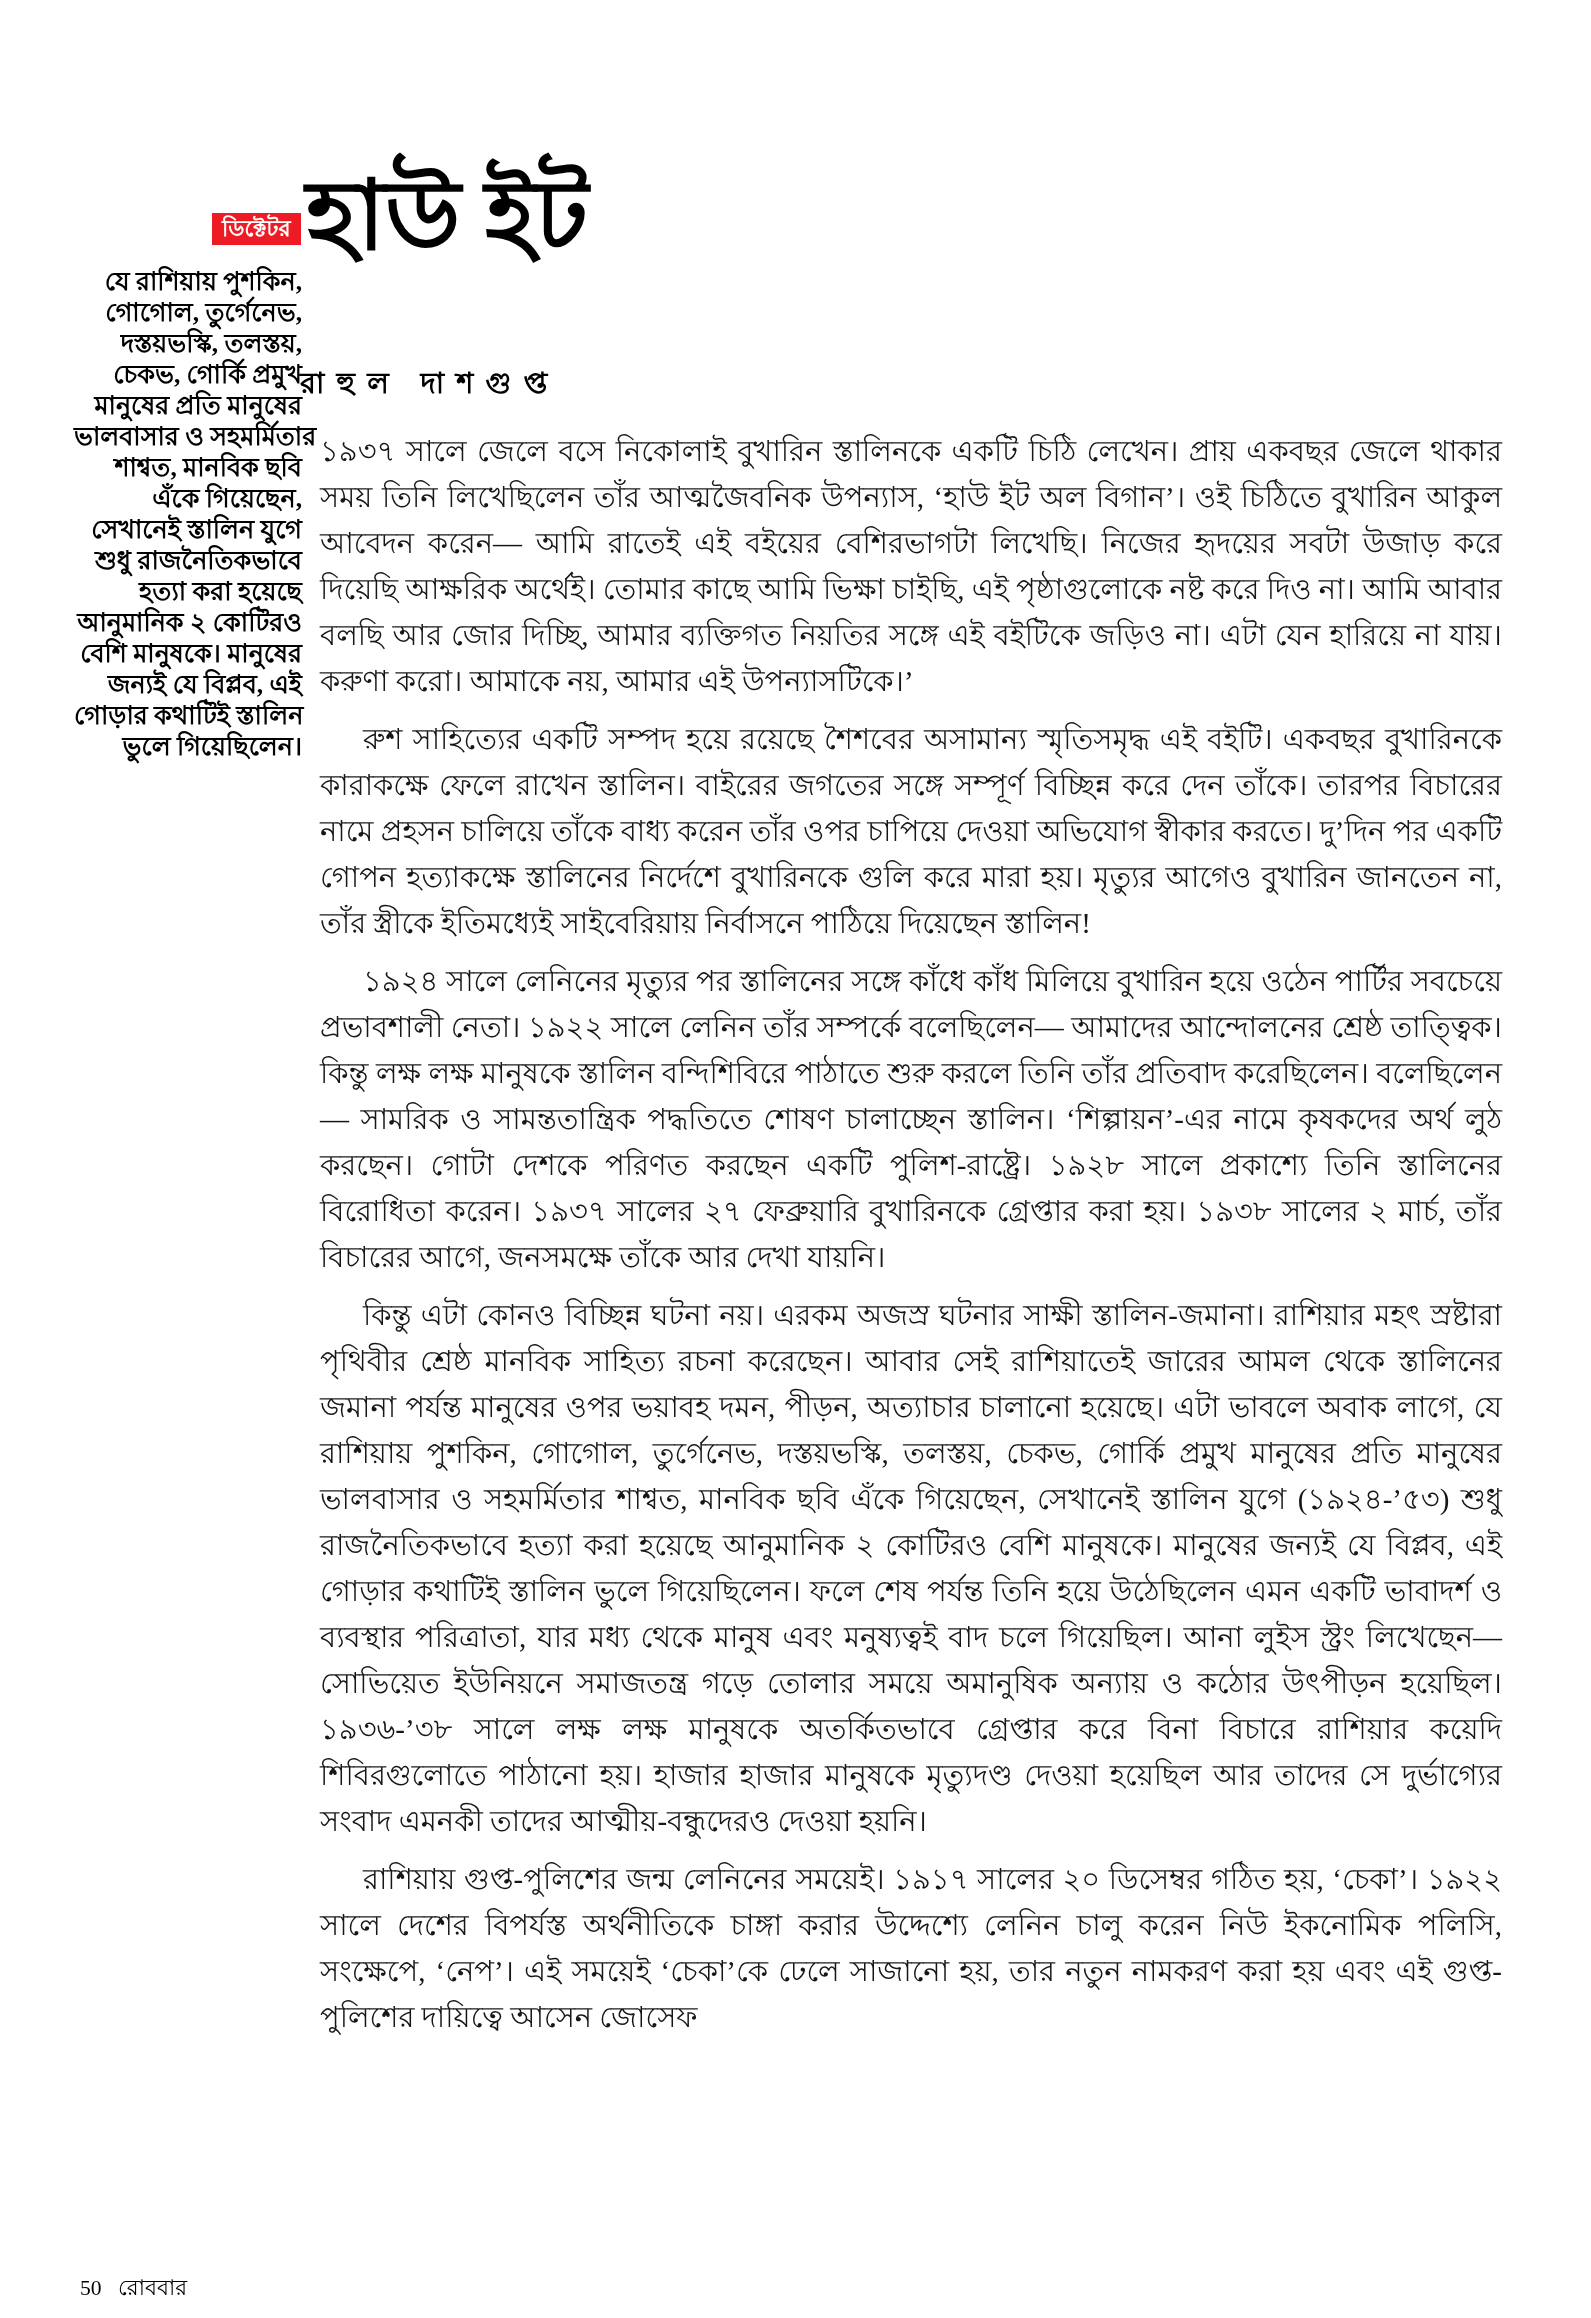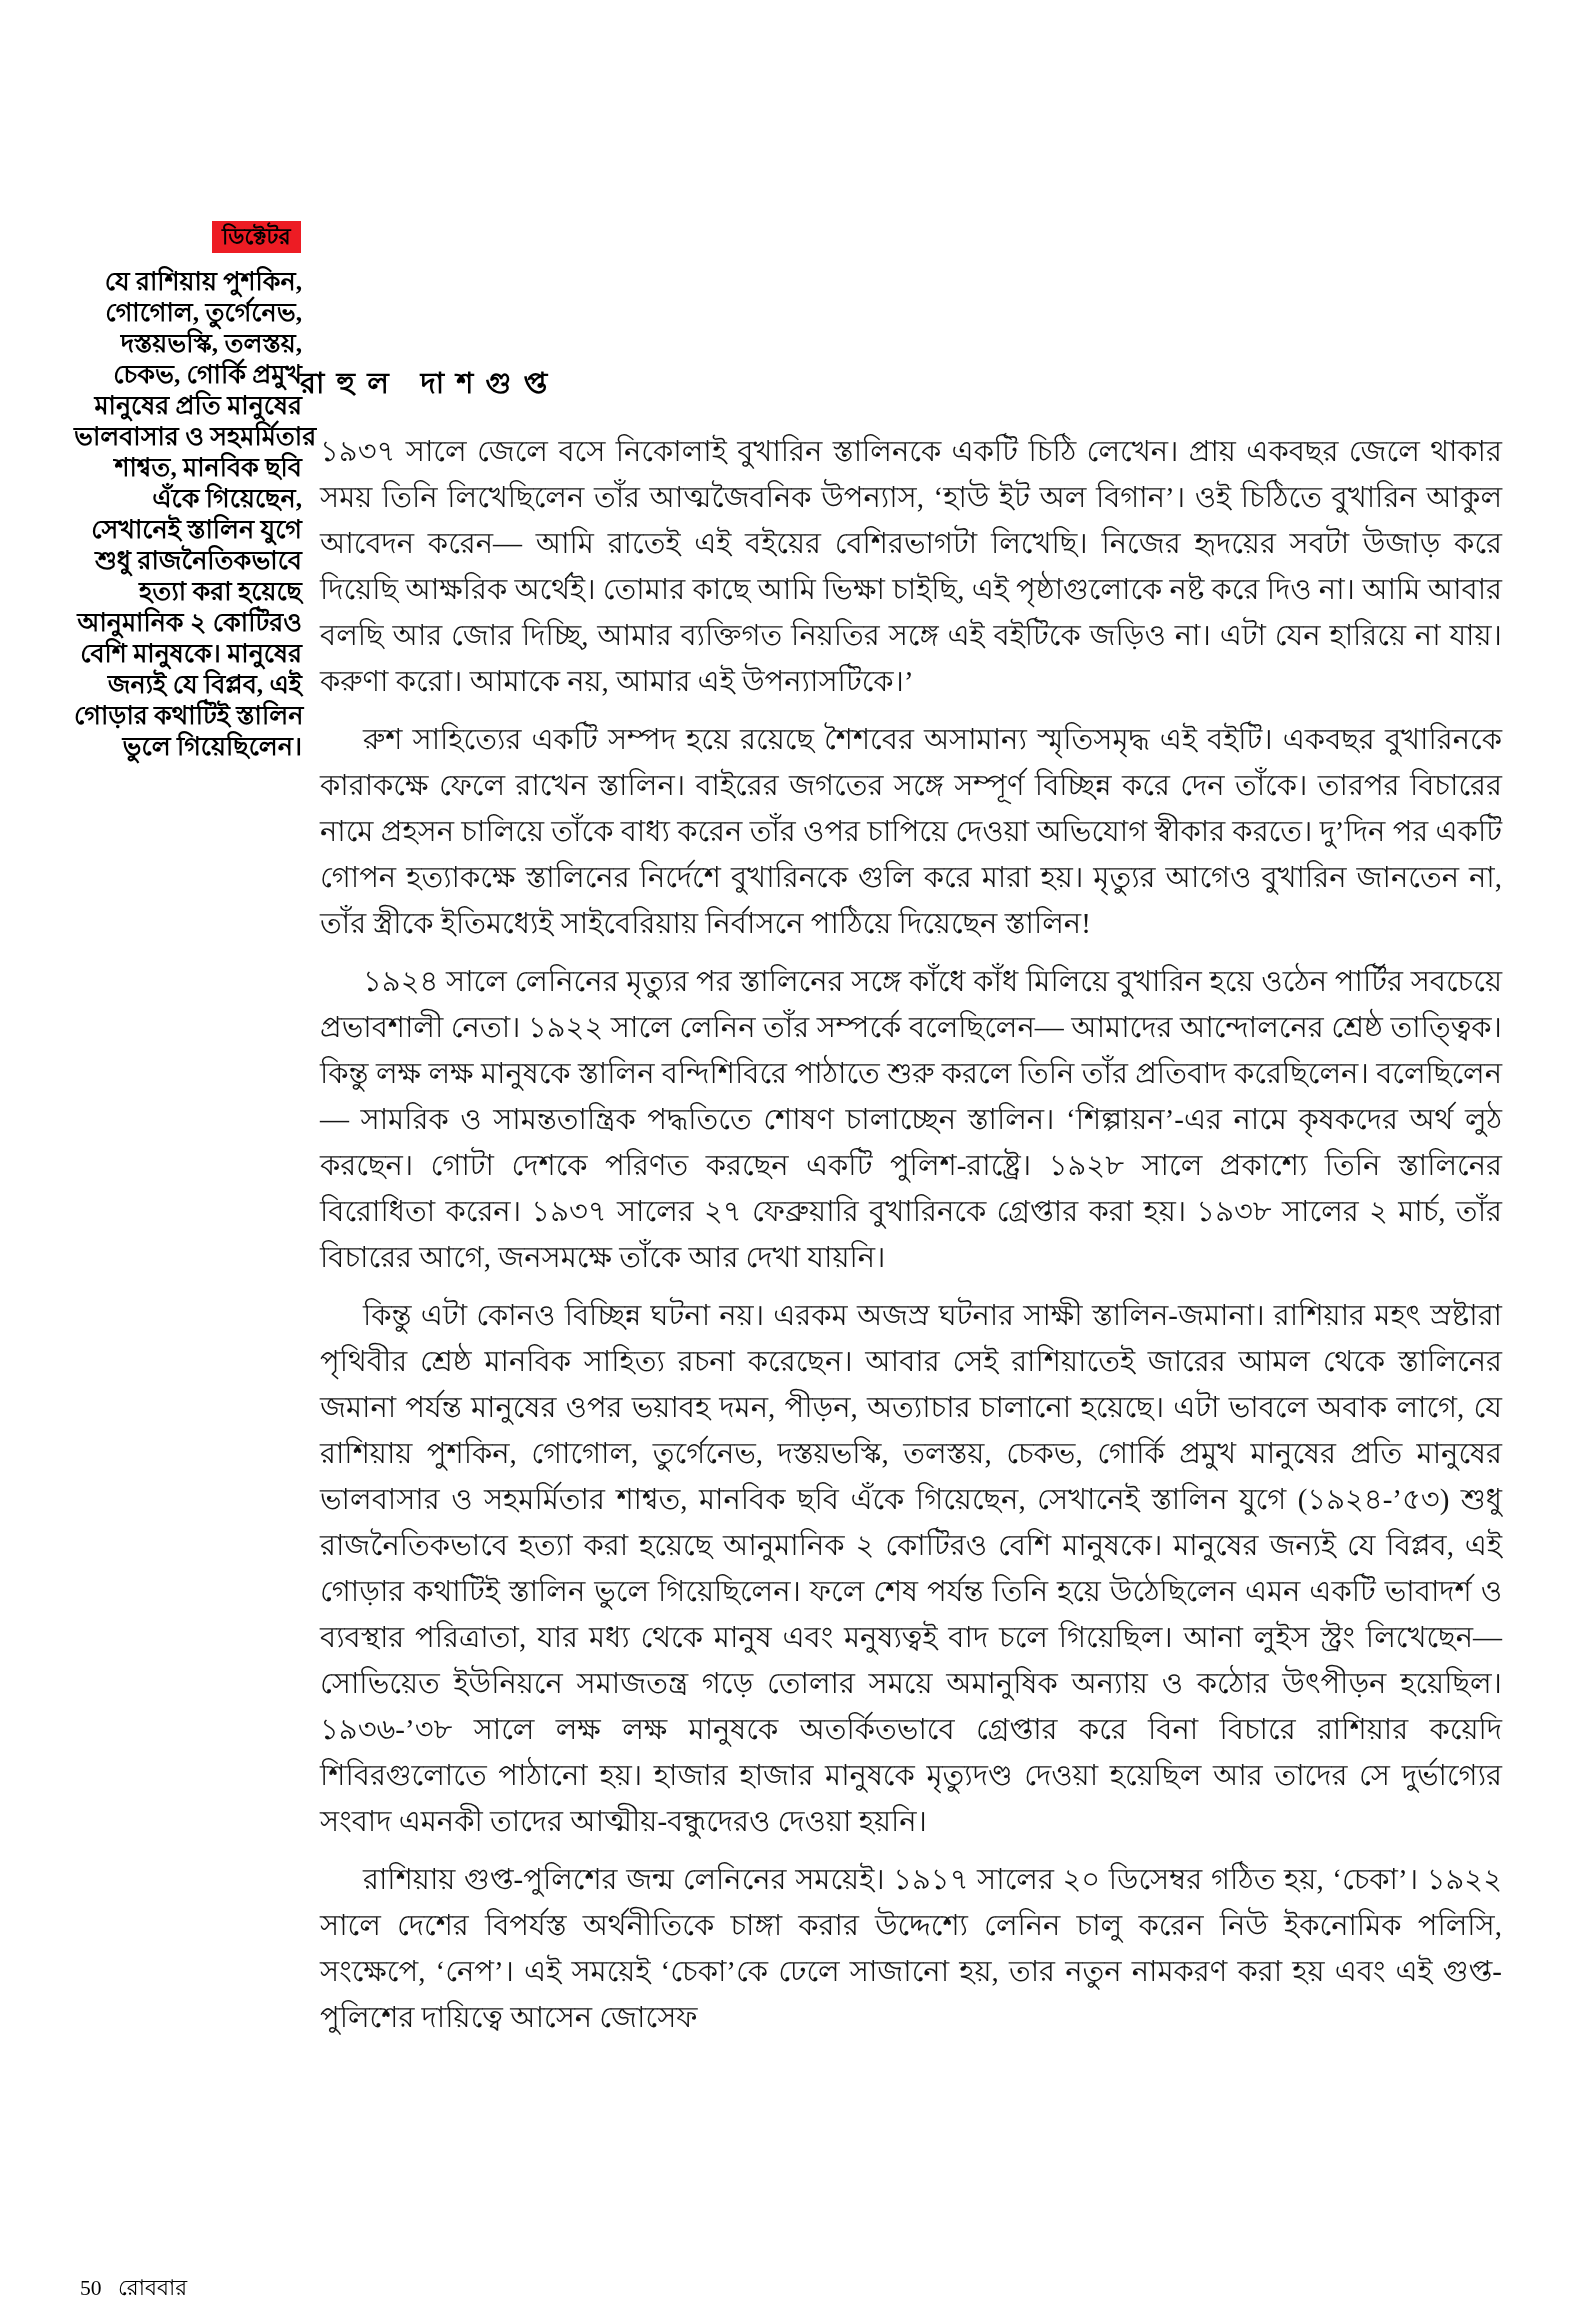--- a/index.html
+++ b/index.html
@@ -92,23 +92,24 @@
     color: #000000;
     white-space: nowrap;
   }
   .pagefooter .mag { margin-left: 11px; }
 </style>
 </head>
 <body>
 
 <div class="page">
 
-  <div class="kicker" style="background: rgb(237, 28, 36); color: #000000; margin-top: 8px;">ডিক্টেটর</div>
+  <div class="kicker" style="background: rgb(237, 28, 36); color: #ffffff;">ডিক্টেটর</div>
 
   <h1 class="headline">
+    <span class="hl-line">হাউ ইট</span>
   </h1>
 
   <div class="byline">রাহুল দাশগুপ্ত</div>
 
   <aside class="pullquote">
     <span class="pq-line">যে রাশিয়ায় পুশকিন,</span>
     <span class="pq-line">গোগোল, তুর্গেনেভ,</span>
     <span class="pq-line">দস্তয়ভস্কি, তলস্তয়,</span>
     <span class="pq-line">চেকভ, গোর্কি প্রমুখ</span>
     <span class="pq-line">মানুষের প্রতি মানুষের</span>

